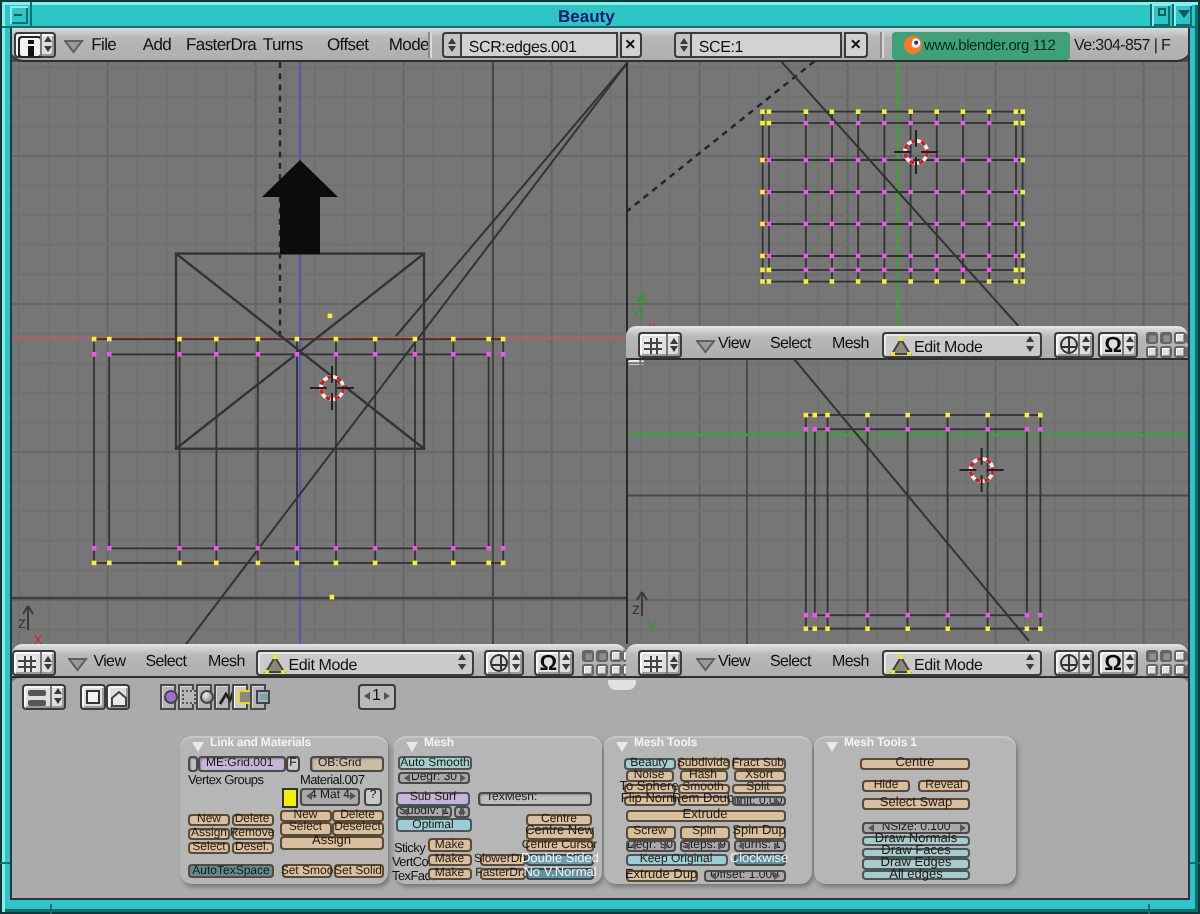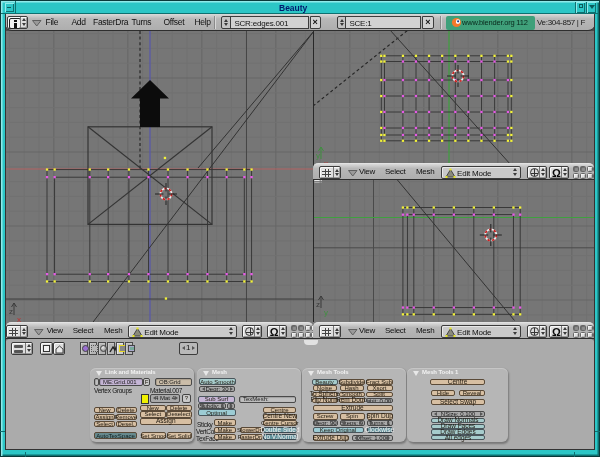--- a/index.html
+++ b/index.html
@@ -35,21 +35,21 @@
           </div>
         </div>
         <svg width="10" height="7" style="position:absolute;left:32px;top:20px">
           <path d="M0.5 0.5 L9 0.5 L4.75 6 Z" fill="#9a9a9a" stroke="#606060" stroke-width="1"></path>
         </svg>
         <div style="position:absolute;left:45.6px;top:17px;font-size:8.5px;letter-spacing:-0.3px;color:#101010">File</div>
         <div style="position:absolute;left:71.4px;top:17px;font-size:8.5px;letter-spacing:-0.3px;color:#101010">Add</div>
         <div style="position:absolute;left:93px;top:17px;font-size:8.5px;letter-spacing:-0.3px;color:#101010">FasterDra</div>
         <div style="position:absolute;left:131.4px;top:17px;font-size:8.5px;letter-spacing:-0.3px;color:#101010">Turns</div>
         <div style="position:absolute;left:163.5px;top:17px;font-size:8.5px;letter-spacing:-0.3px;color:#101010">Offset</div>
-        <div style="position:absolute;left:194.4px;top:17px;font-size:8.5px;letter-spacing:-0.3px;color:#101010">Help</div>
+        <div style="position:absolute;left:194.4px;top:17px;font-size:8.5px;letter-spacing:-0.3px;color:#101010">Mode</div>
         <div style="position:absolute;left:214px;top:16px;width:1px;height:13px;background:#8a8a8a"></div>
         <div style="position:absolute;left:215px;top:16px;width:1px;height:13px;background:#d8d8d8"></div>
         <div style="position:absolute;left:439.5px;top:16px;width:1px;height:13px;background:#8a8a8a"></div>
         <div style="position:absolute;left:440.5px;top:16px;width:1px;height:13px;background:#d8d8d8"></div>
         <div style="position:absolute;left:220.5px;top:16px;width:10px;height:13px;background:#c4c4c4;border:1px solid #3c3c3c;border-radius:2px 0 0 2px">
           <div style="position:absolute;left:0;right:0;top:0;bottom:0;display:flex;flex-direction:column;justify-content:center;align-items:center">
             <div style="width:0;height:0;border-left:2.4px solid transparent;border-right:2.4px solid transparent;border-bottom:3px solid #3a3a3a;margin-bottom:1.6px"></div>
             <div style="width:0;height:0;border-left:2.4px solid transparent;border-right:2.4px solid transparent;border-top:3px solid #3a3a3a"></div>
           </div>
         </div>

